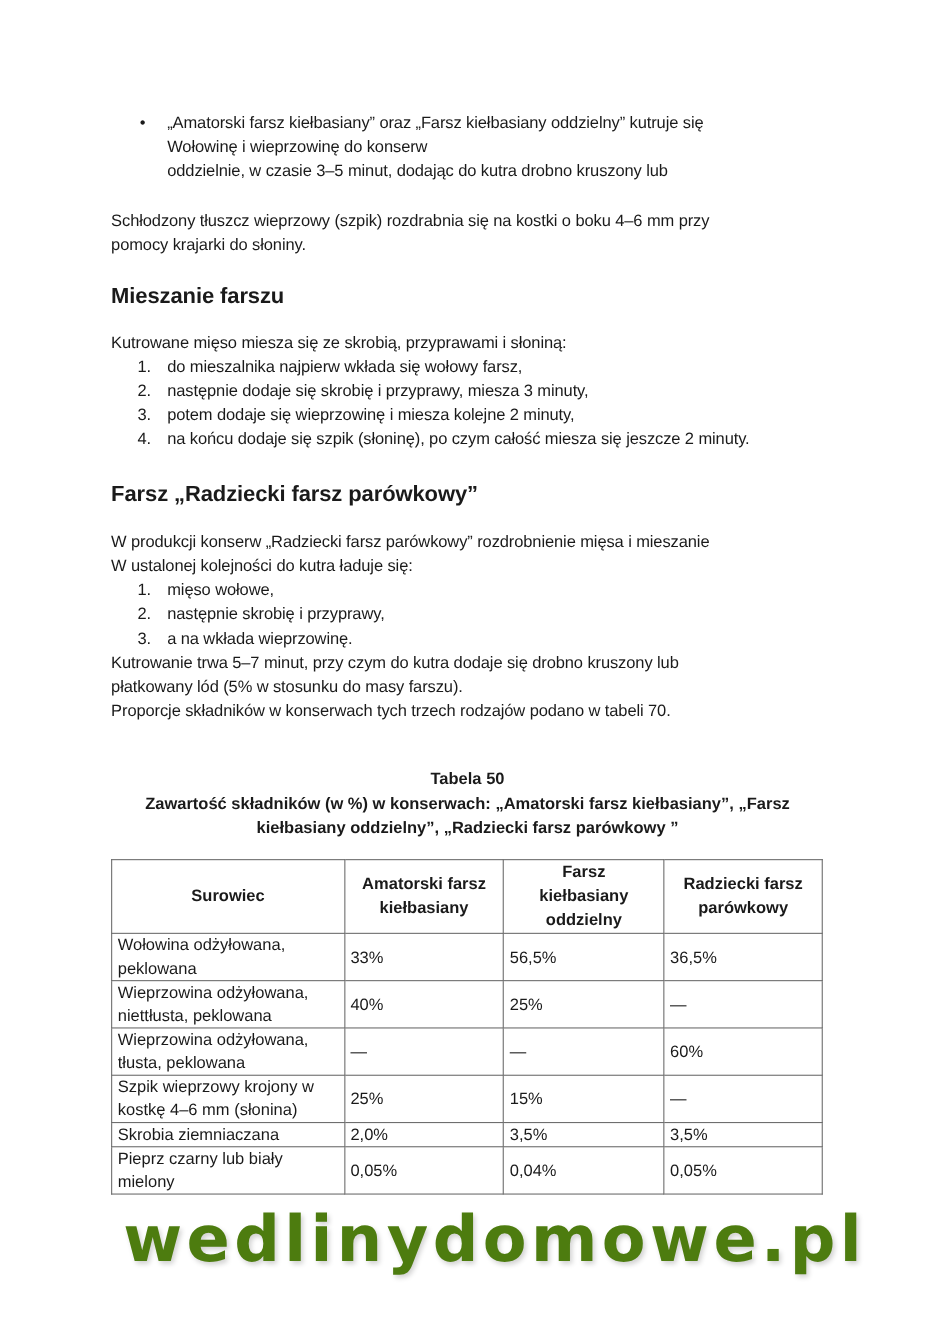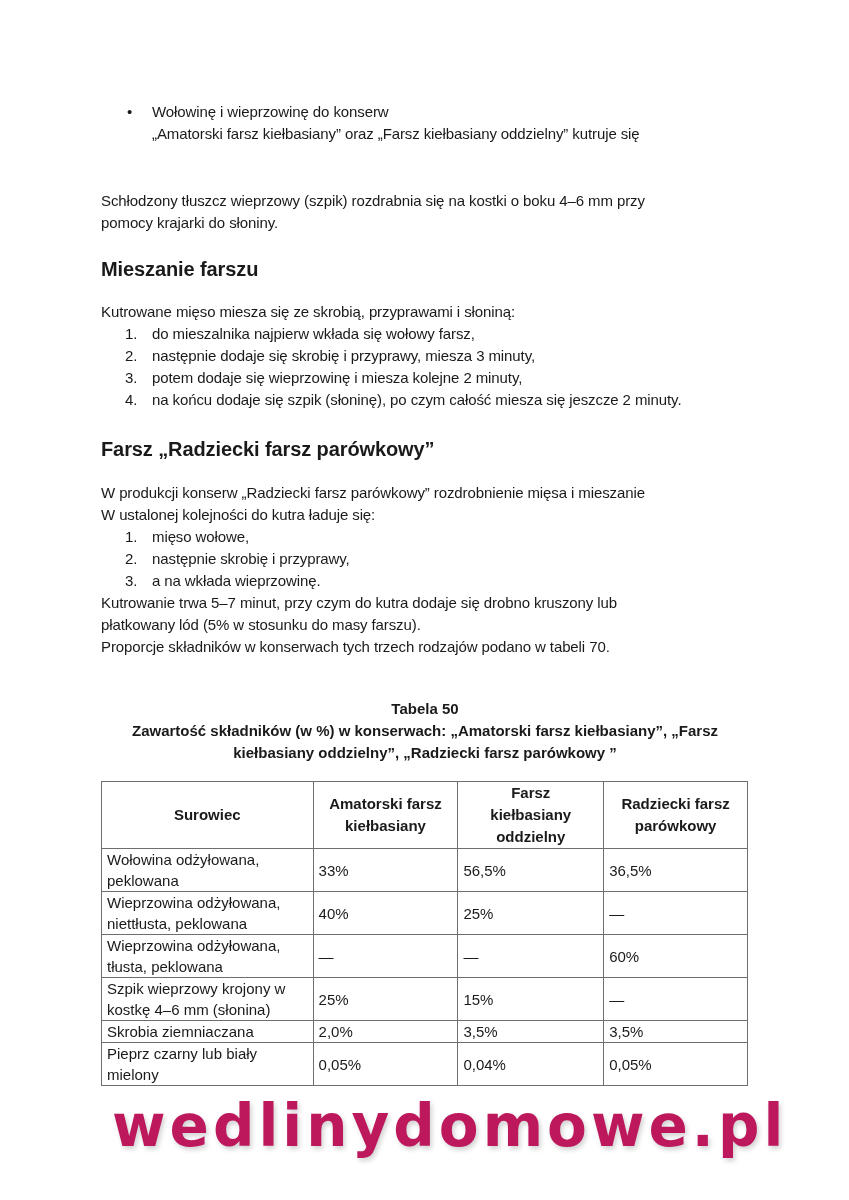--- a/index.html
+++ b/index.html
@@ -125,35 +125,36 @@
     .watermark {
       position: absolute;
       top: 1092px;
       left: 112px;
       width: 640px;
       text-align: center;
       font-family: "DejaVu Sans", sans-serif;
       font-weight: bold;
       font-size: 58px;
       letter-spacing: 4px;
-      color: #be185d;
+      color: #4d7c0f;
       text-shadow: 2px 3px 5px rgba(0,0,0,0.18);
       user-select: none;
     }
   </style>
 </head>
 <body>
 
 <div class="page">
 
   <div class="bullet-block">
     <div class="bullet-row">
       <span class="bullet-dot">•</span>
+      <p class="p">„Amatorski farsz kiełbasiany” oraz „Farsz kiełbasiany oddzielny” kutruje się</p>
       <p class="p">Wołowinę i wieprzowinę do konserw</p>
-      <p class="p">„Amatorski farsz kiełbasiany” oraz „Farsz kiełbasiany oddzielny” kutruje się</p>
+      <p class="p">oddzielnie, w czasie 3–5 minut, dodając do kutra drobno kruszony lub</p>
     </div>
   </div>
 
   <div class="after-bullet">
     <p class="p">Schłodzony tłuszcz wieprzowy (szpik) rozdrabnia się na kostki o boku 4–6 mm przy</p>
     <p class="p">pomocy krajarki do słoniny.</p>
   </div>
 
   <h2 class="h-mix">Mieszanie farszu</h2>
   <div class="mix-block">

